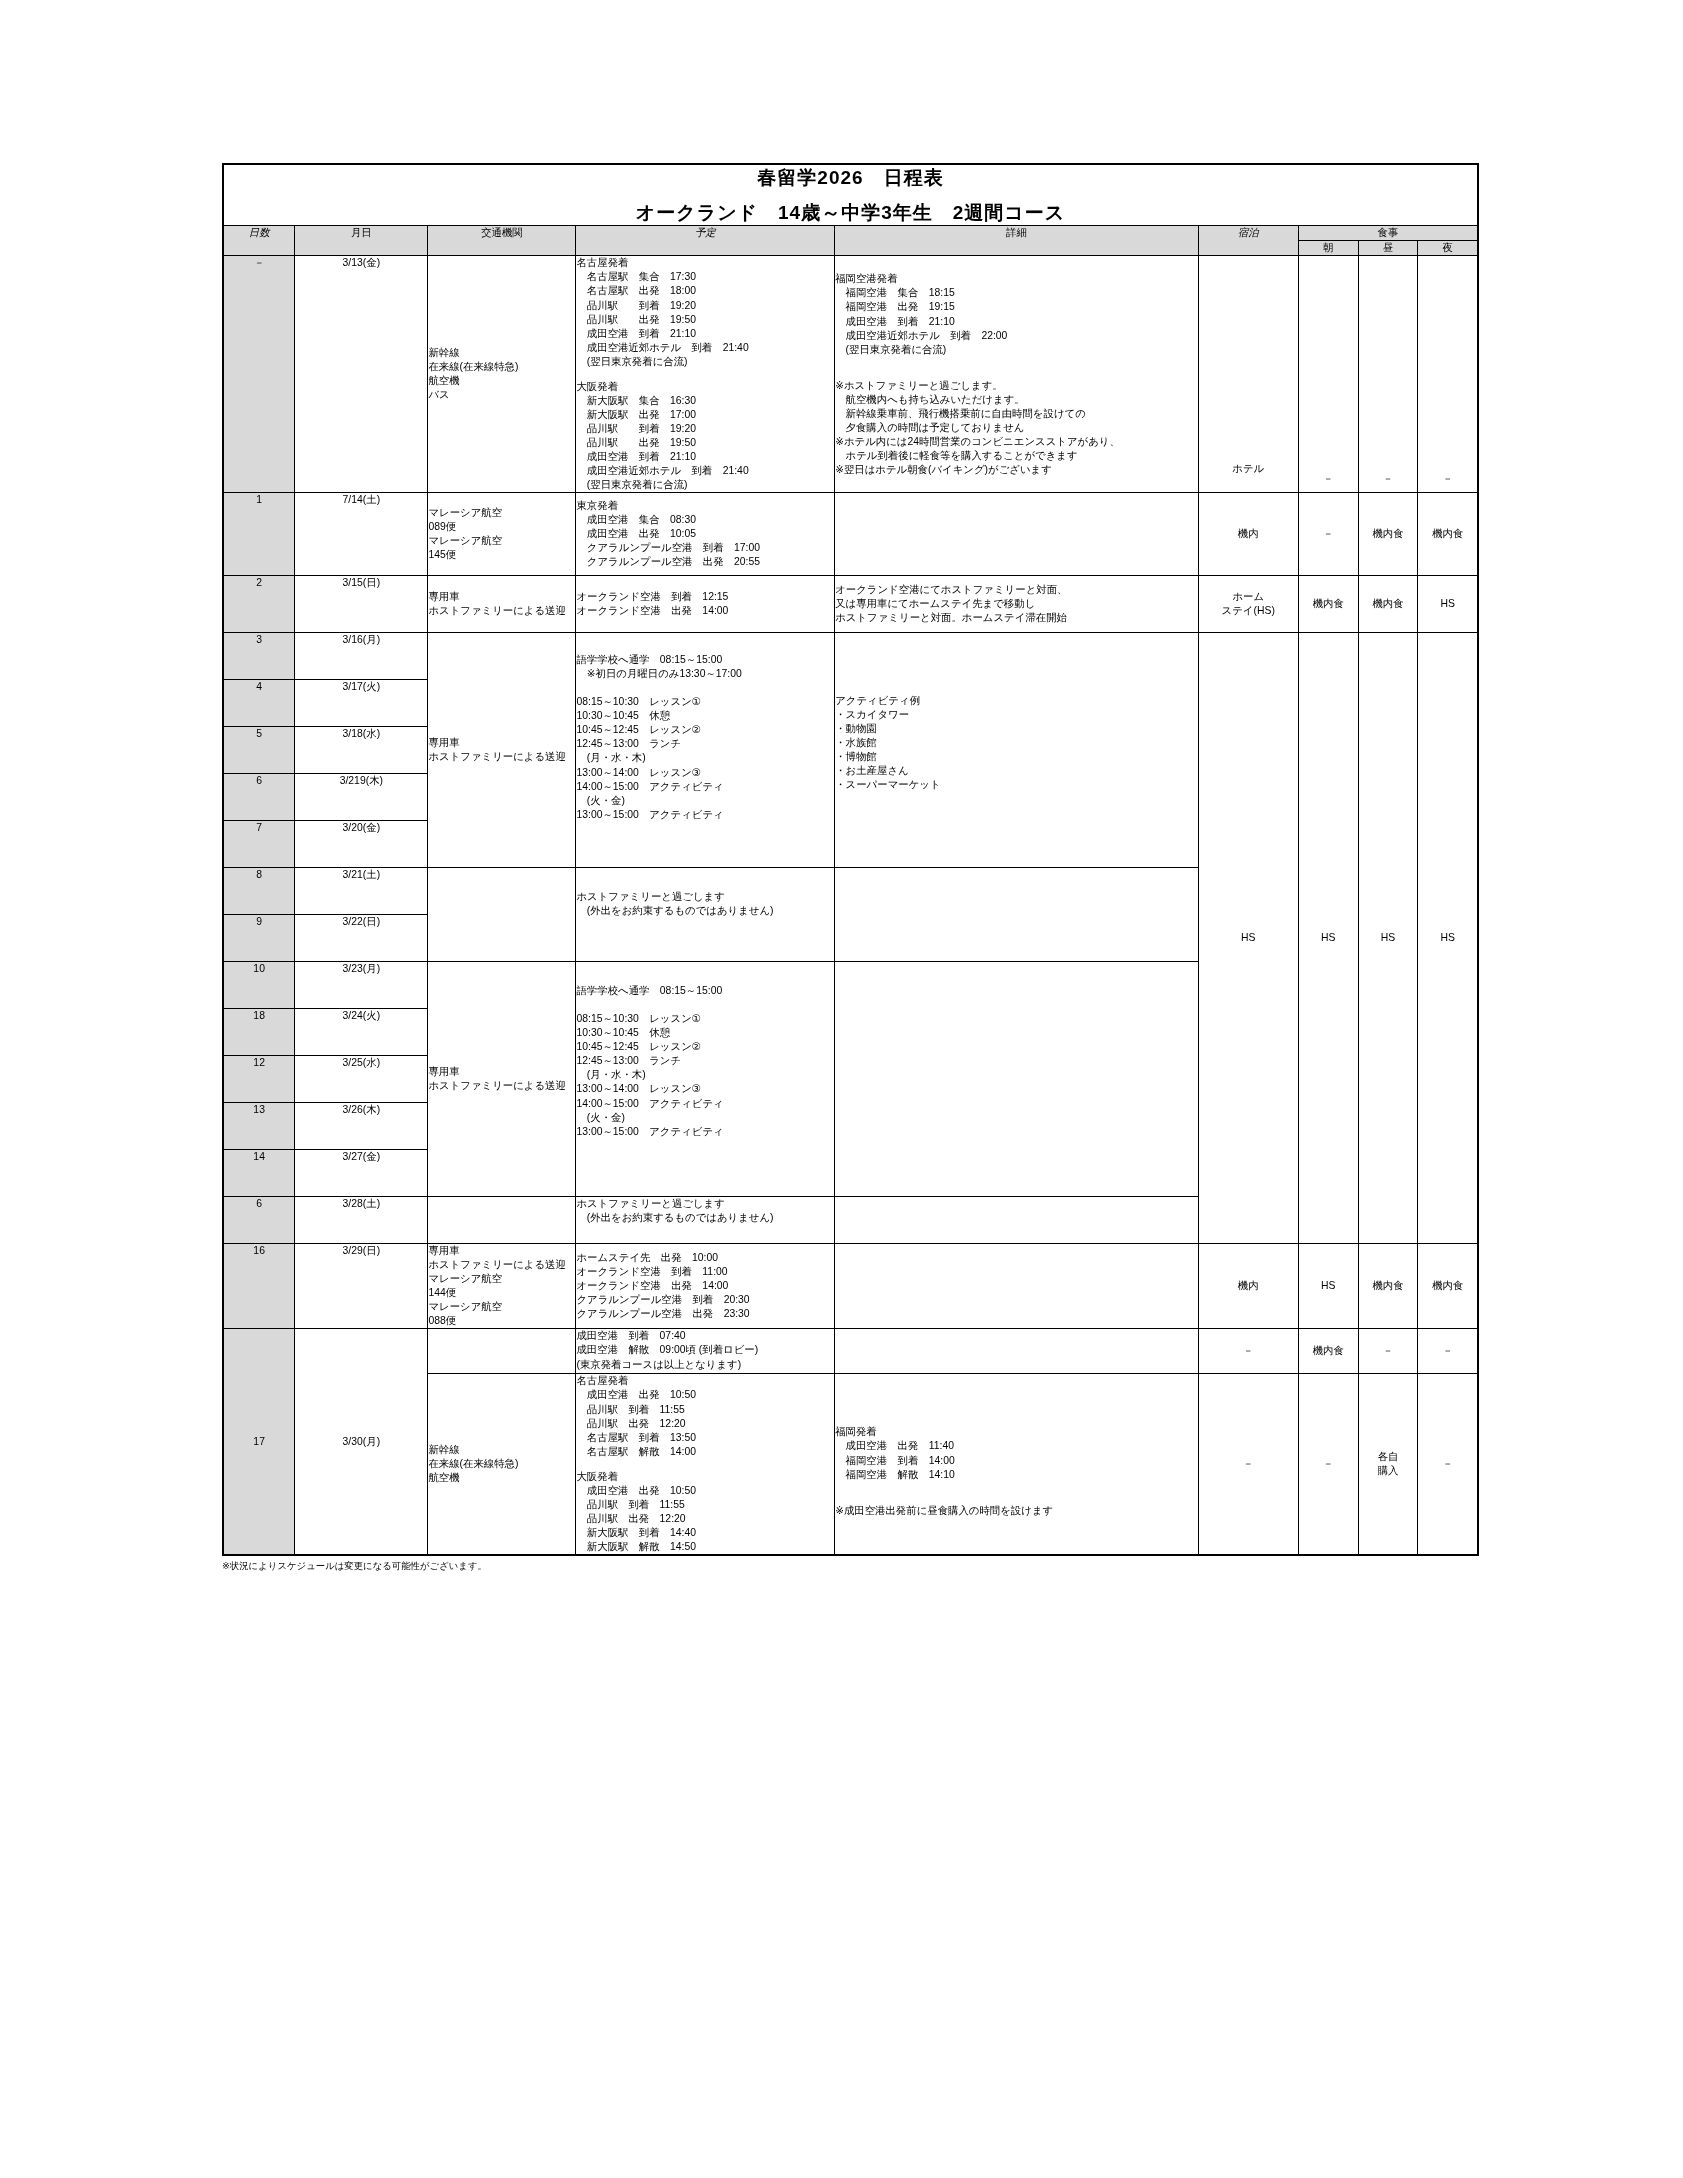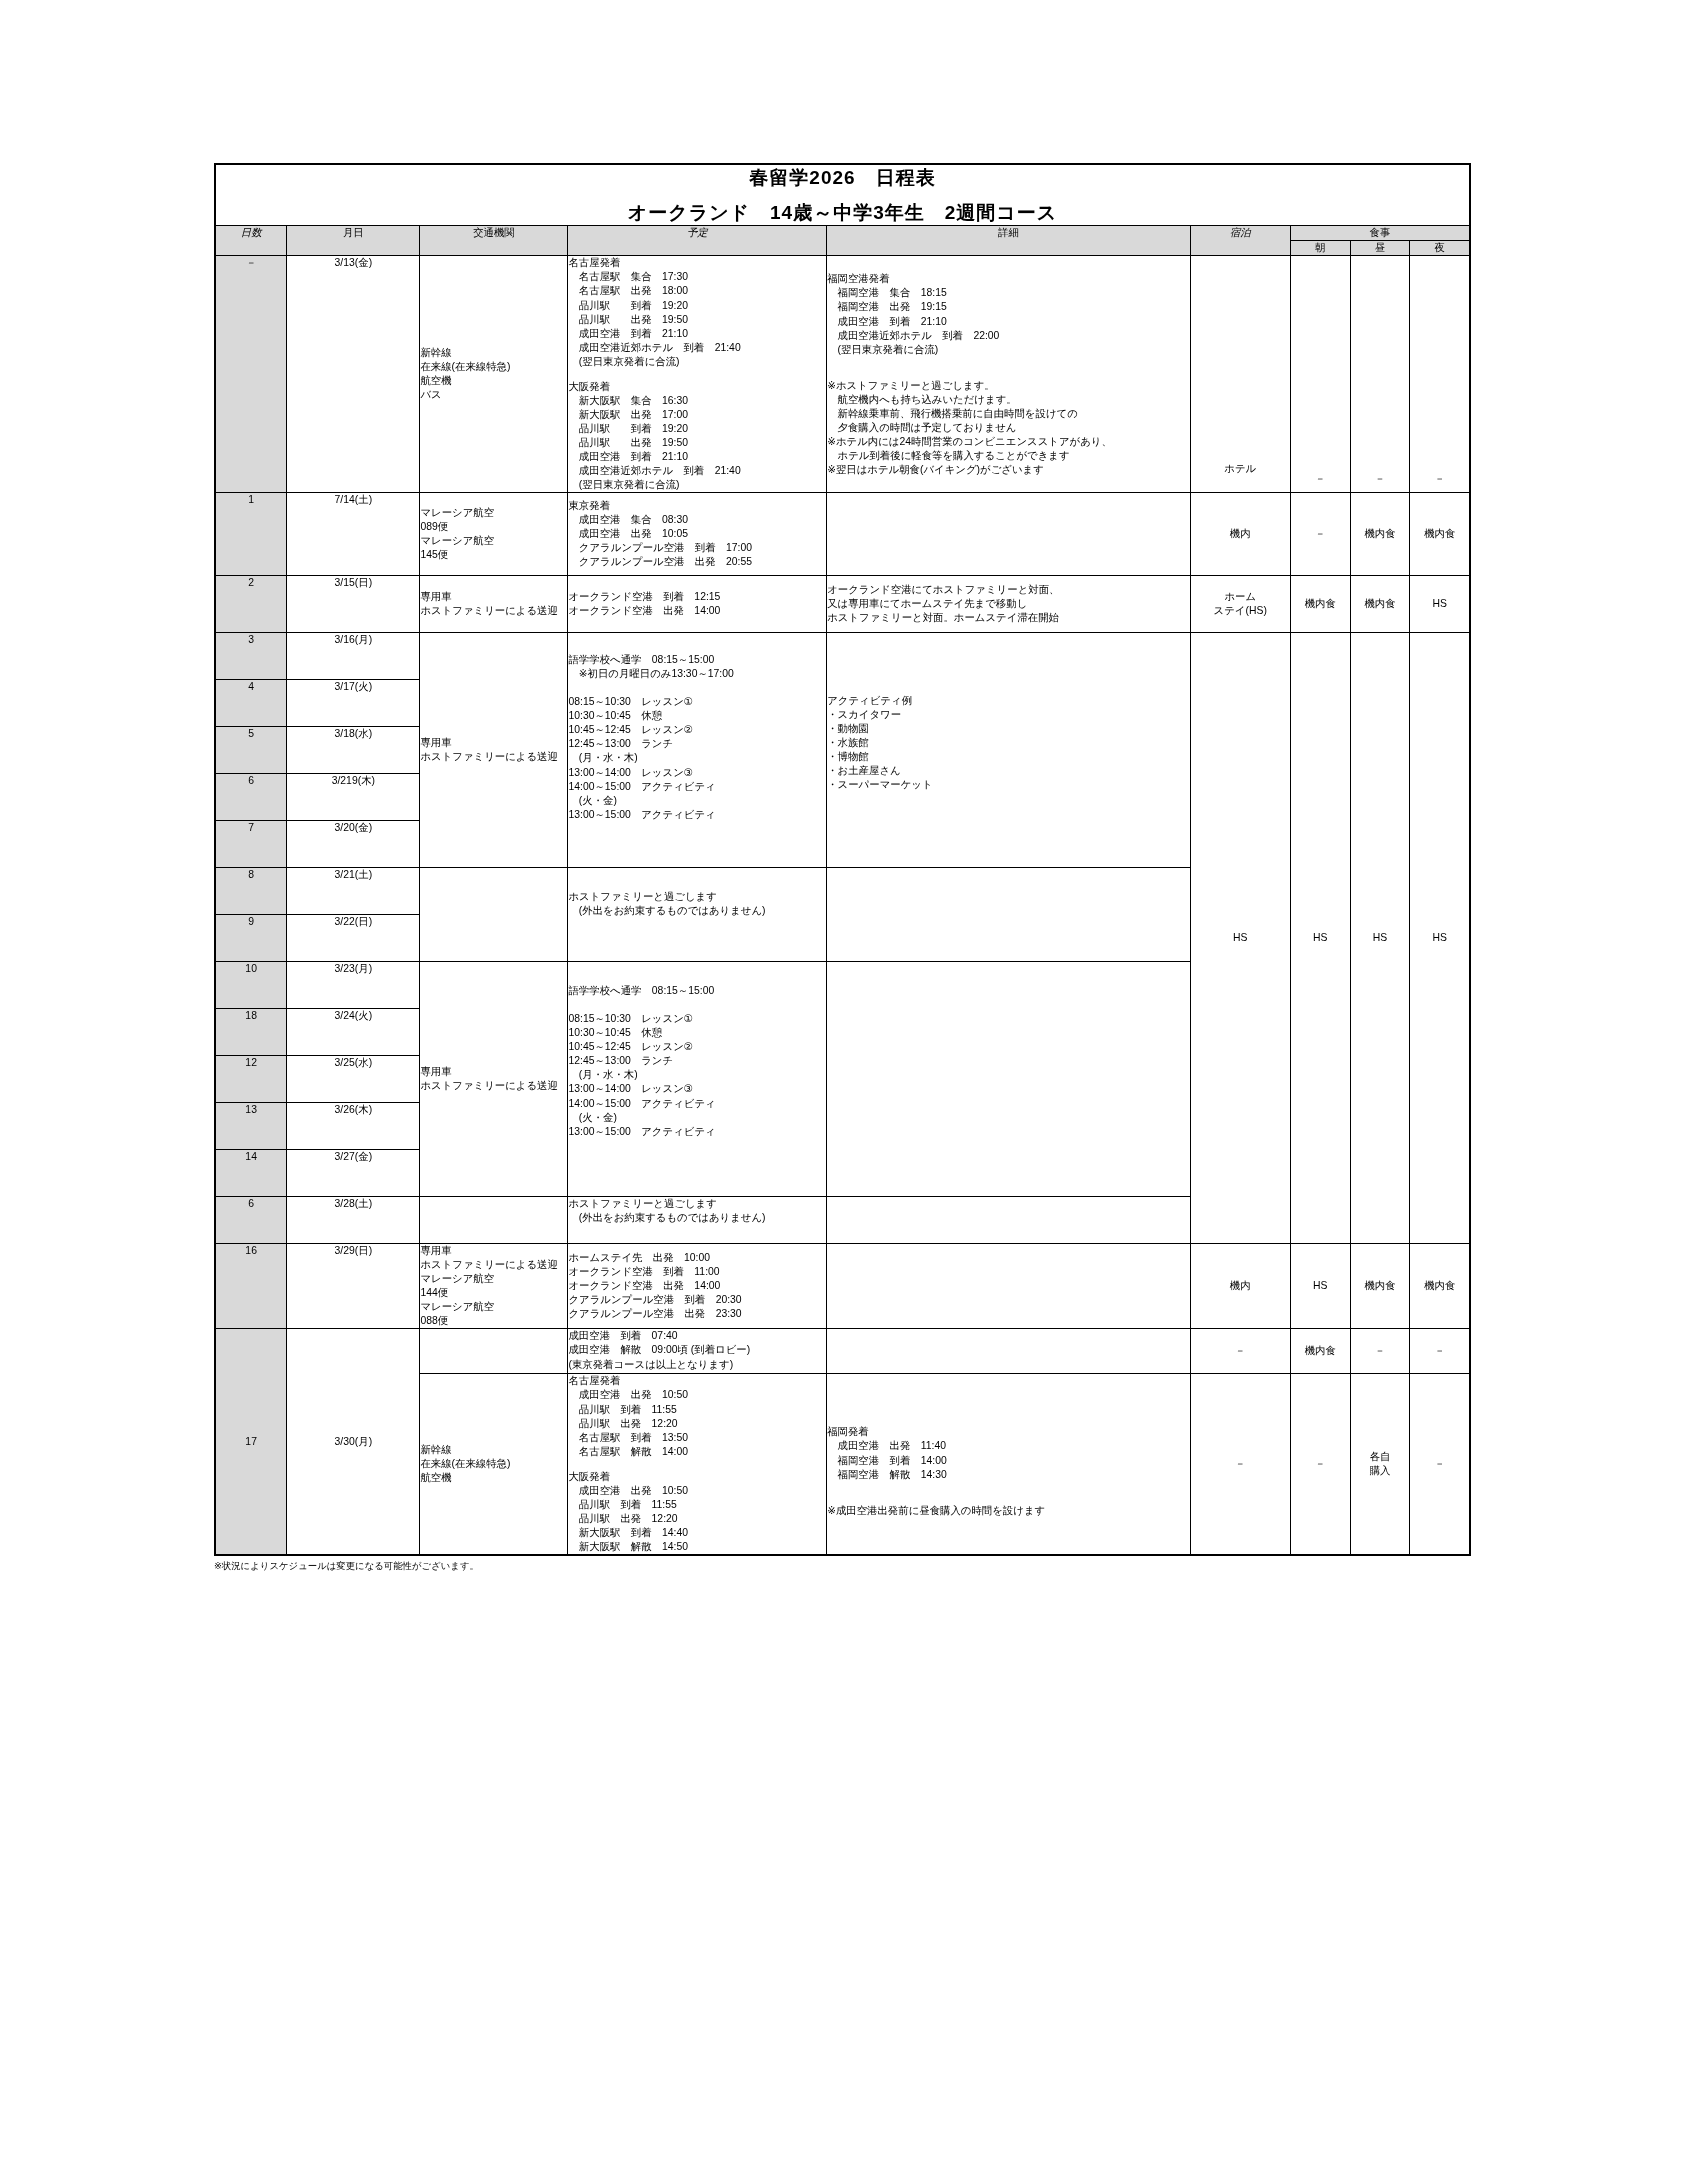--- a/index.html
+++ b/index.html
@@ -9,21 +9,21 @@
   }
   body {
     width: 1683px;
     height: 2178px;
     font-family: "Liberation Sans", "DejaVu Sans", sans-serif;
     color: #000000;
     position: relative;
   }
   #sheet {
     position: absolute;
-    left: 214px;
+    left: 222px;
     top: 163px;
     width: 1090px;
   }
   table.itin {
     border-collapse: collapse;
     table-layout: fixed;
     width: 1257px;
     border: 2px solid #000;
   }
   table.itin td, table.itin th {
@@ -462,21 +462,21 @@
 　成田空港　出発　10:50
 　品川駅　到着　11:55
 　品川駅　出発　12:20
 　新大阪駅　到着　14:40
 　新大阪駅　解散　14:50</div>
       </td>
       <td class="c-detail" style="padding-top:51px">
         <div class="blk">福岡発着
 　成田空港　出発　11:40
 　福岡空港　到着　14:00
-　福岡空港　解散　14:30</div>
+　福岡空港　解散　14:10</div>
         <div class="blk" style="margin-top:22px">※成田空港出発前に昼食購入の時間を設けます</div>
       </td>
       <td class="c-stay" style="vertical-align:middle">－</td>
       <td class="c-meal" style="vertical-align:middle">－</td>
       <td class="c-meal mealstack blk" style="vertical-align:middle">各自
 購入</td>
       <td class="c-meal last" style="vertical-align:middle">－</td>
     </tr>
 
   </tbody>

